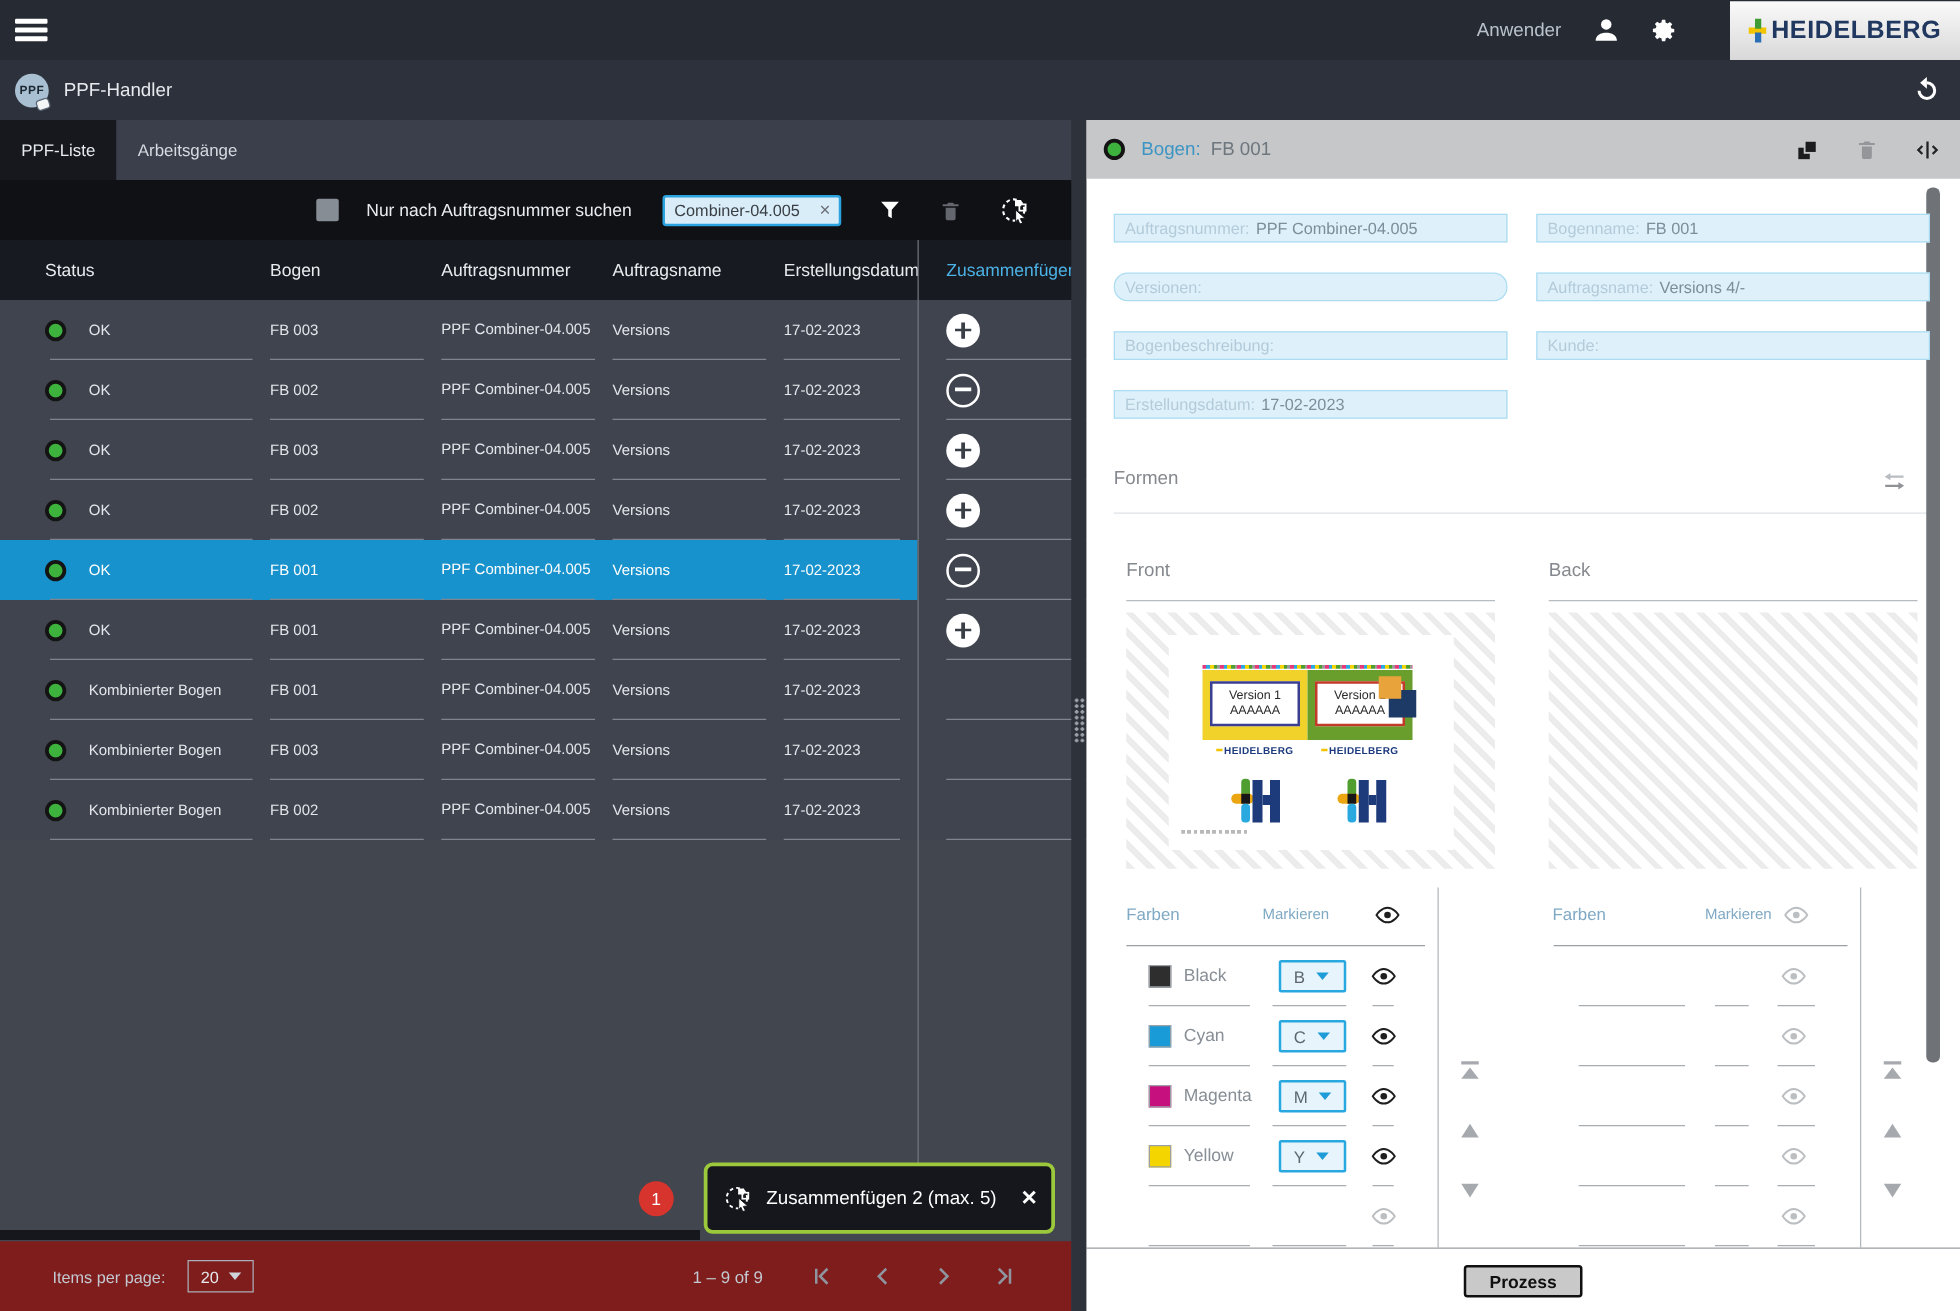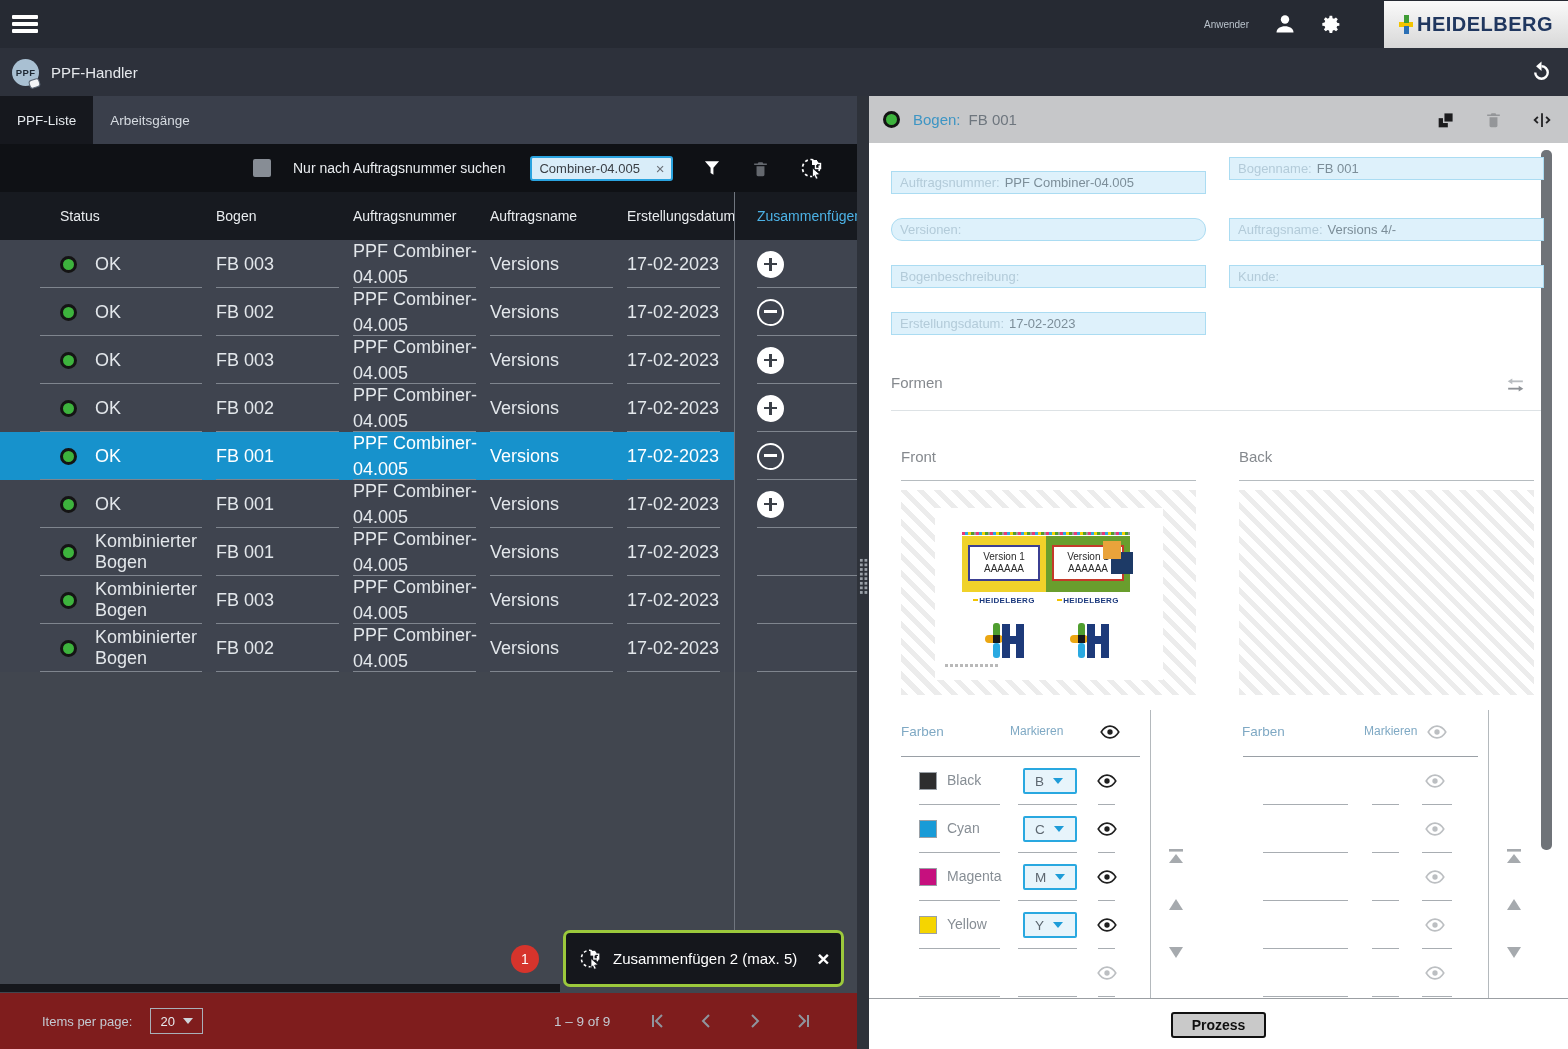--- a/index.html
+++ b/index.html
@@ -5,21 +5,21 @@
 *{margin:0;padding:0;box-sizing:border-box}
 html,body{width:1568px;height:1049px;overflow:hidden}
 body{font-family:"Liberation Sans",sans-serif;background:#41464f;position:relative;-webkit-font-smoothing:antialiased}
 svg{display:block}
 
 
 #topbar{position:absolute;left:0;top:0;width:1568px;height:48px;background:#262a33;display:flex;align-items:center;z-index:5}
 #burger{margin-left:12px;width:26px;height:18px;display:flex;flex-direction:column;justify-content:space-between;cursor:pointer}
 #burger i{display:block;height:4px;background:#fff;border-radius:1px}
 #topbar-right{margin-left:auto;display:flex;align-items:center;gap:24px}
-#user-label{color:#b9c2cb;font-size:10px}
+#user-label{color:#b9c2cb;font-size:15px}
 #person-ic,#gear-ic{color:#fff}
 #logo-box{width:184px;height:47px;background:linear-gradient(#fafafa,#d8d8d8);display:flex;align-items:center;justify-content:center;gap:3px;margin-left:18px}
 #logo-cross{position:relative;width:15px;height:22px}
 #logo-cross .ly{position:absolute;left:0;top:9px;width:14px;height:5px;background:#f2c400}
 #logo-cross .lg{position:absolute;left:5px;top:2px;width:5px;height:8px;background:#3f9c35}
 #logo-cross .lb{position:absolute;left:5px;top:13px;width:5px;height:8px;background:#2a6fb5}
 #logo-text{color:#20375f;font-weight:bold;font-size:20px;letter-spacing:.5px}
 
 
 #titlerow{position:absolute;left:0;top:48px;width:1568px;height:48px;background:#2d313b;display:flex;align-items:center;z-index:4}
@@ -39,25 +39,25 @@
 #chip{margin-left:25px;width:143px;height:25px;background:#d9edf9;border:2px solid #2aa3df;border-radius:3px;display:flex;align-items:center;padding:0 7px;flex:none}
 #chip-text{color:#3a3f45;font-size:13px;flex:1;white-space:nowrap;overflow:hidden}
 #chip-x{color:#6b7077;font-size:15px;margin-left:3px;cursor:pointer;line-height:1}
 .sric{margin-left:29px;flex:none;cursor:pointer}
 #sr-trash{opacity:.55}
 #sr-kebab{color:#fff;font-size:20px;font-weight:bold;margin-left:27px;cursor:pointer;line-height:1}
 
 #thead{height:48px;background:#171a20;display:flex;align-items:center;font-size:14px;color:#e9ecef;white-space:nowrap}
 #tbody{}
 .tc{height:100%;display:flex;align-items:center;position:relative}
-.c0{width:216px;padding-left:60px;gap:18px}
+.c0{width:216px;padding-left:36px;gap:18px}
 .c1{width:137px}.c2{width:137px;line-height:1.45}.c3{width:137px}.c4{width:107px}
 .c5{flex:1;padding-left:23px}
 #thead .c5{color:#4cb2e6}
-.trow{height:48px;display:flex;align-items:center;background:#3f444f;font-size:18px;color:#e3e7eb;cursor:pointer}
+.trow{height:48px;display:flex;align-items:center;background:#3f444f;font-size:12px;color:#e3e7eb;cursor:pointer}
 .trow .tc::after{content:"";position:absolute;left:0;right:14px;bottom:0;height:1px;background:#7f858e}
 .trow .c0::after{left:40px}
 .trow .c5::after{left:23px;right:50px}
 .trow.sel{background:#1792cc;color:#fff}
 .trow.sel .c5{background:#3f444f;color:#e3e7eb}
 .c2 span,.tc>span.wrap{display:block}
 .statdot{width:17px;height:17px;border-radius:50%;background:#3db33d;border:3px solid #141414;flex:none}
 .abtn{width:27px;height:27px;border-radius:50%;position:relative;flex:none;align-self:center;cursor:pointer}
 .abtn.add{background:#fff}
 .abtn.add::before{content:"";position:absolute;left:7px;top:12.2px;width:13px;height:2.6px;background:#3a3f47}
@@ -731,21 +731,21 @@
       <span class="val"></span>
     </div>
     <div class="fbox" style="left: 22px; top: 169px;">
       <span class="lab">Bogenbeschreibung:</span>
       <span class="val"></span>
     </div>
     <div class="fbox" style="left: 22px; top: 216px;">
       <span class="lab">Erstellungsdatum:</span>
       <span class="val">17-02-2023</span>
     </div>
-    <div class="fbox" style="left: 360px; top: 61px; text-align: right;">
+    <div class="fbox" style="left: 360px; top: 75px; text-align: right;">
       <span class="lab">Bogenname:</span>
       <span class="val">FB 001</span>
     </div>
     <div class="fbox" style="left: 360px; top: 122px;">
       <span class="lab">Auftragsname:</span>
       <span class="val">Versions 4/-</span>
     </div>
     <div class="fbox" style="left: 360px; top: 169px;">
       <span class="lab">Kunde:</span>
       <span class="val"></span>

